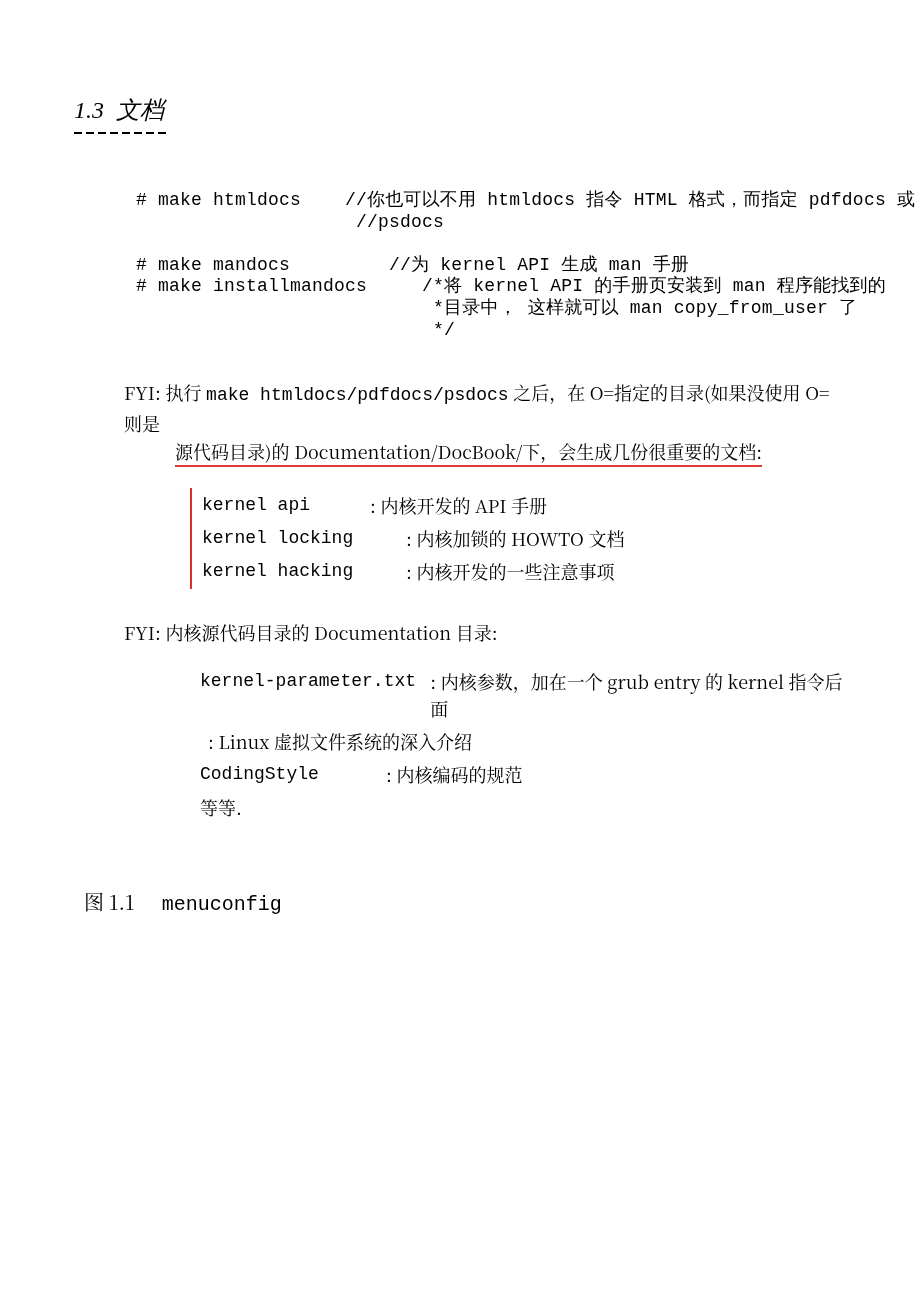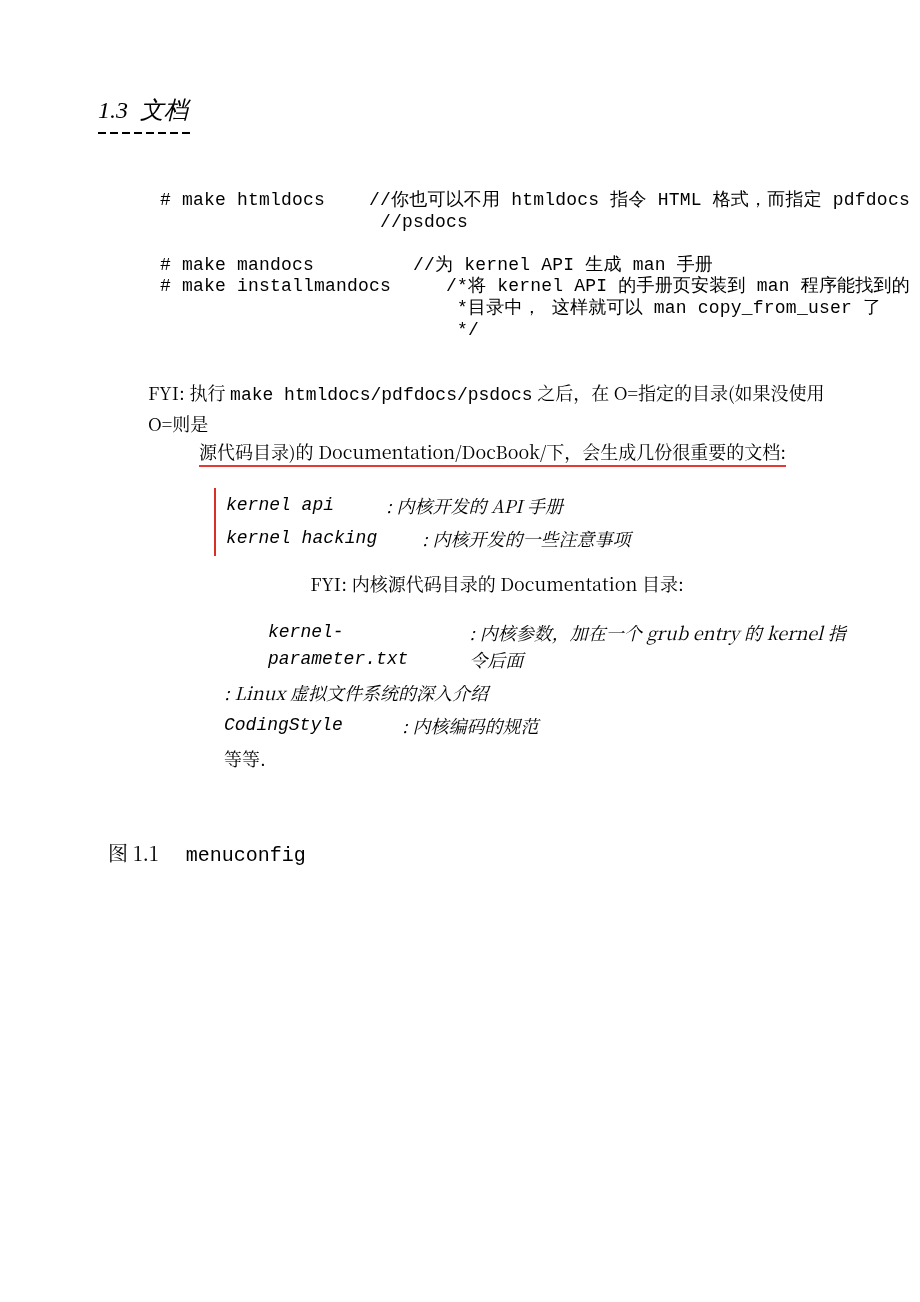--- a/index.html
+++ b/index.html
@@ -9,21 +9,21 @@
     background: #fff;
     width: 920px;
   }
   body {
     font-family: "Songti SC", "SimSun", "Noto Serif CJK SC", serif;
     font-size: 18px;
     line-height: 1.5;
     color: #000;
   }
   .page {
-    padding: 92px 74px 60px 98px;
+    padding: 92px 74px 60px 74px;
     box-sizing: border-box;
   }
   .section-heading {
     font-family: "Kaiti SC", "KaiTi", "STKaiti", serif;
     font-style: italic;
     font-size: 24px;
     font-weight: 500;
   }
   .rule {
     margin-top: 4px;
@@ -58,41 +58,40 @@
   .mono { font-family: "Courier New", monospace; }
 
   .doclist1 {
     margin-left: 116px;
     margin-top: 22px;
     border-left: 2px solid #d93025;
     padding: 4px 0 4px 10px;
   }
   .row { display: flex; margin-bottom: 6px; }
   .row:last-child { margin-bottom: 0; align-items: center; }
-  .k1 { font-family: "Courier New", monospace; display:inline-block;font-style:italic; }
-  .desc { margin-left: 0; font-style: italic; }
+  .k1 { font-family: "Courier New", monospace; display:inline-block; }
+  .desc { margin-left: 8px; }
   .row.a .k1 { width: 160px; }
   .row.b .k1 { width: 160px; }
   .row.c .k1 { width: 215px; }
   .row.d .k1 { width: 196px; }
   .row.e .k1 { width: 196px; }
 
   .fyi2 {
     margin-left: 50px;
-    margin-top: 14px;
-    text-align: center;
+    margin-top: 30px;
   }
 
   .doclist2 {
     margin-left: 126px;
     margin-top: 22px;
   }
   .drow { display:flex; margin-bottom: 6px; }
   .drow .k1 { }
-  .drow.a .k1 { width: 230px; margin-left: 44px; }
+  .drow.a .k1 { width: 230px; }
   .drow.b .k1 { width: 196px; }
   .drow.c .k1 { width: 178px; }
   .drow.d .k1 { width: 178px; }
   .deng { margin-top: 0; }
 
   .figure-caption {
     margin-left: 10px;
     margin-top: 66px;
     font-size: 20px;
   }
@@ -127,20 +126,24 @@
     <span class="line2">
       <span class="underline-red">源代码目录)</span><span class="underline-red">的 Documentation/DocBook/下，会生成几份很重要的文档:</span>
     </span>
   </div>
 
   <div class="doclist1">
     <div class="row a">
       <span class="k1">kernel api</span>
       <span class="desc">: 内核开发的 API 手册</span>
     </div>
+    <div class="row d">
+      <span class="k1">kernel locking</span>
+      <span class="desc">: 内核加锁的 HOWTO 文档</span>
+    </div>
     <div class="row e">
       <span class="k1">kernel hacking</span>
       <span class="desc">: 内核开发的一些注意事项</span>
     </div>
   </div>
 
   <div class="fyi2">
     <span>FYI:</span>
     <span>内核源代码目录的 Documentation 目录:</span>
   </div>

